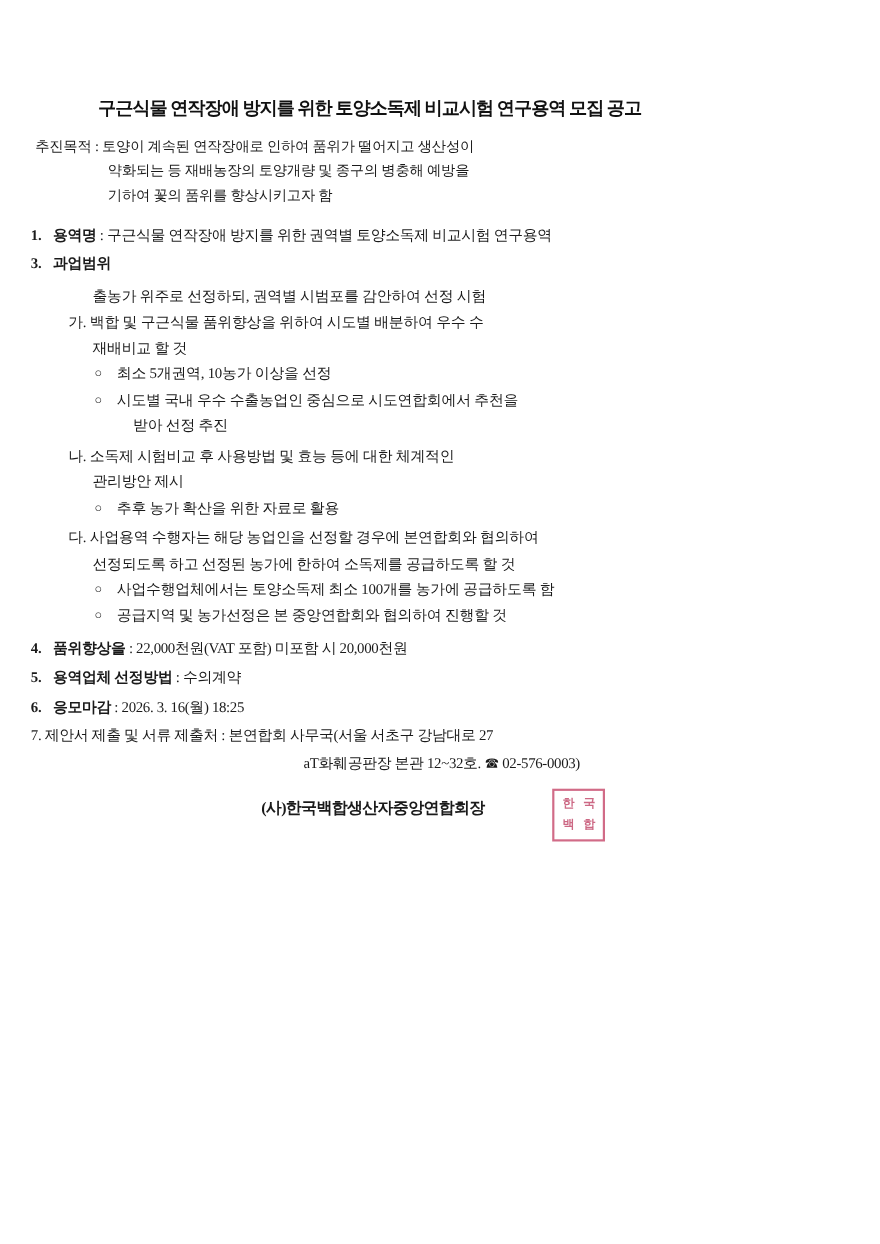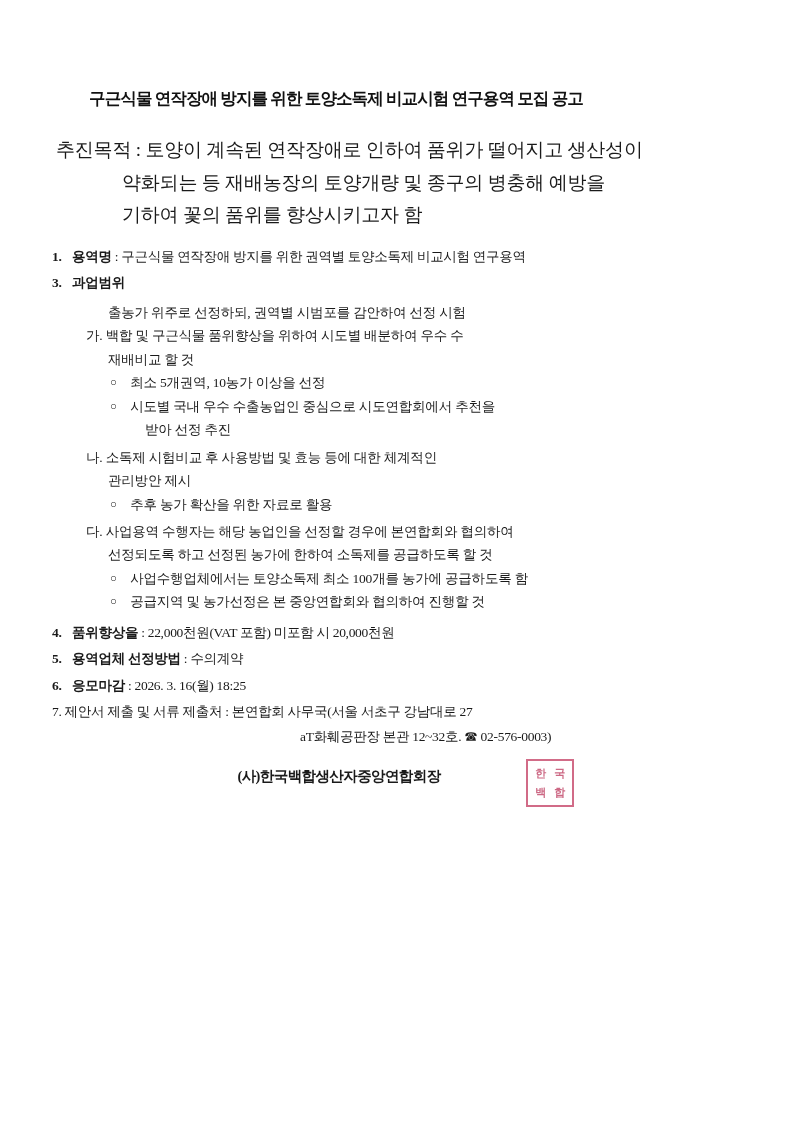--- a/index.html
+++ b/index.html
@@ -13,35 +13,35 @@
     font-family: "Liberation Serif", serif;
     color: #1a1a1a;
     position: relative;
     overflow: hidden;
   }
   .page {
     position: relative;
     width: 672px;
     height: 1131px;
     box-sizing: border-box;
-    padding: 0 52px;
+    padding: 0 28px;
   }
   .doc-title {
     margin: 0;
     padding-top: 88px;
     text-align: center;
     font-size: 16.5px;
     font-weight: bold;
     letter-spacing: -0.9px;
     color: #111;
   }
   .purpose {
-    margin-top: 24px;
+    margin-top: 12px;
     padding-left: 4px;
-    font-size: 19px;
+    font-size: 13px;
     line-height: 1.72;
     letter-spacing: -0.2px;
     font-family: Liberation Serif, serif;
   }
   .purpose .p-line {
     display: block;
     white-space: nowrap;
   }
   .purpose .p-line.l1 { text-align: left; }
   .purpose .p-line.l2 { padding-left: 66px; }

